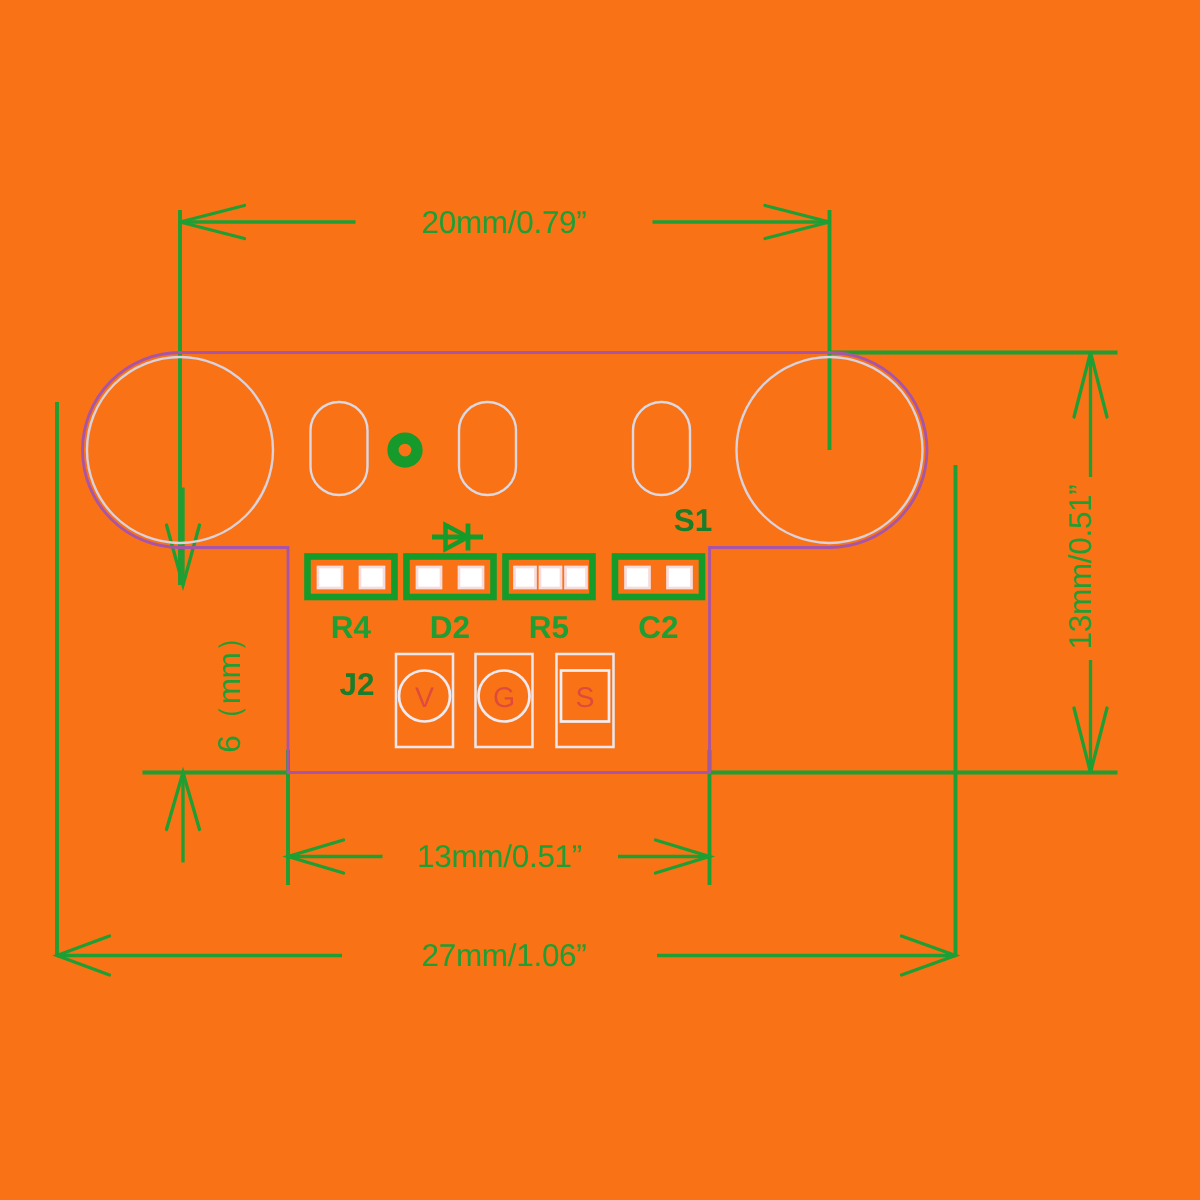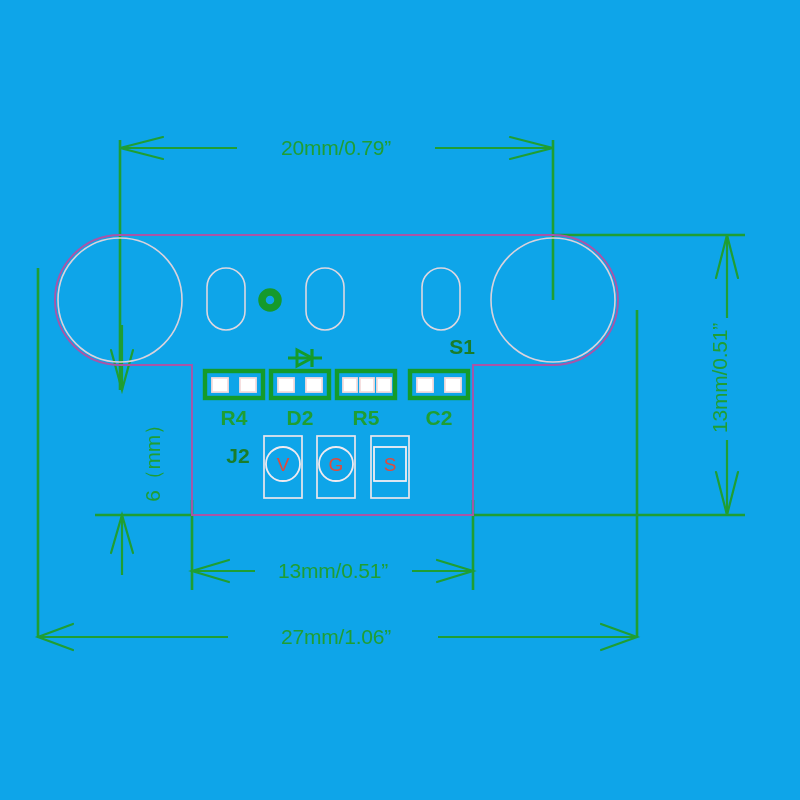--- a/index.html
+++ b/index.html
@@ -10,21 +10,21 @@
   body {
     width: 800px;
     height: 800px;
     font-family: "Liberation Sans", sans-serif;
     overflow: hidden;
   }
   #drawing-root {
     position: relative;
     width: 800px;
     height: 800px;
-    background: #0ea5e9;
+    background: #f97316;
     text-align: right;
   }
   svg#pcb-drawing {
     display: block;
     width: 800px;
     height: 800px;
   }
   .dim-line {
     stroke: #1f9e33;
     stroke-width: 2.2;

